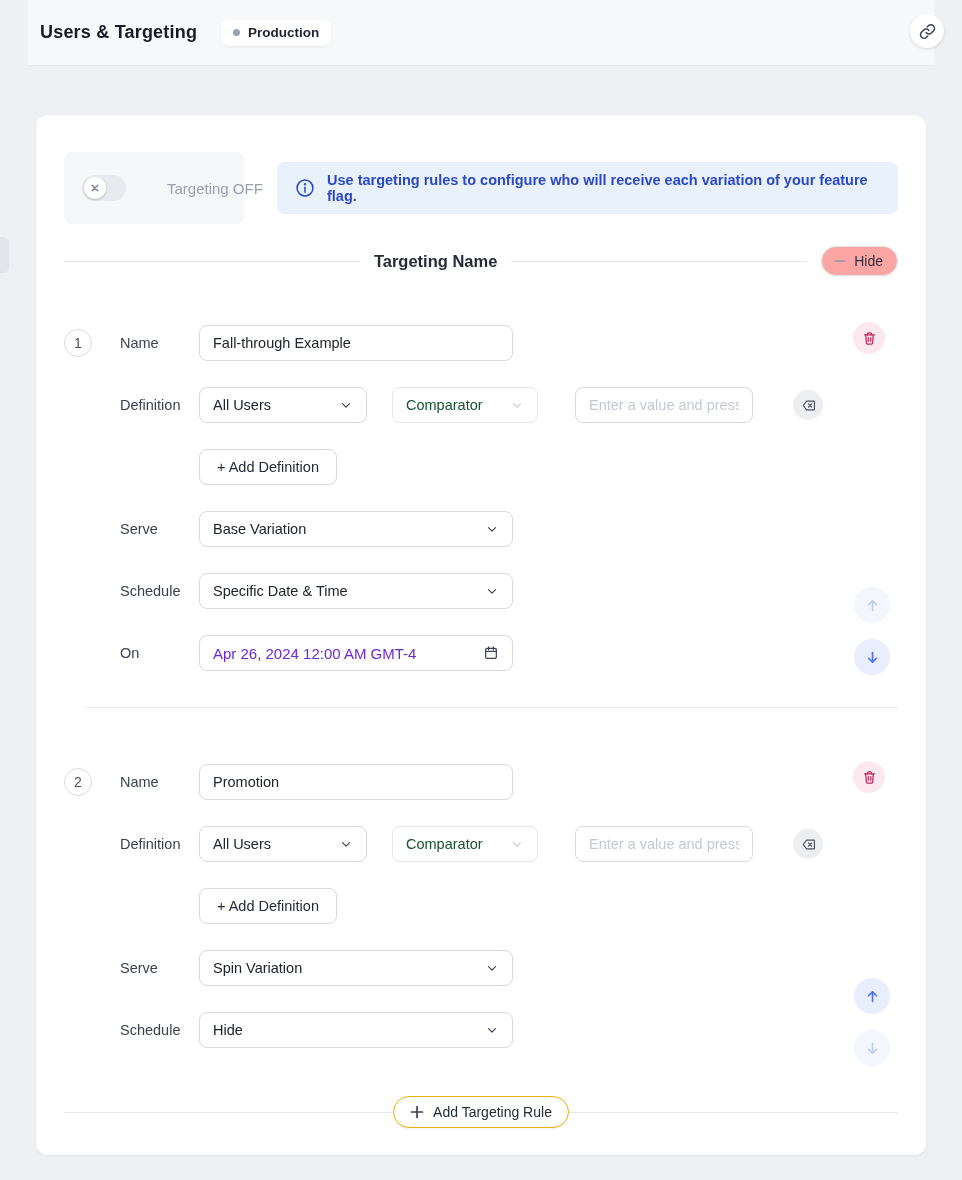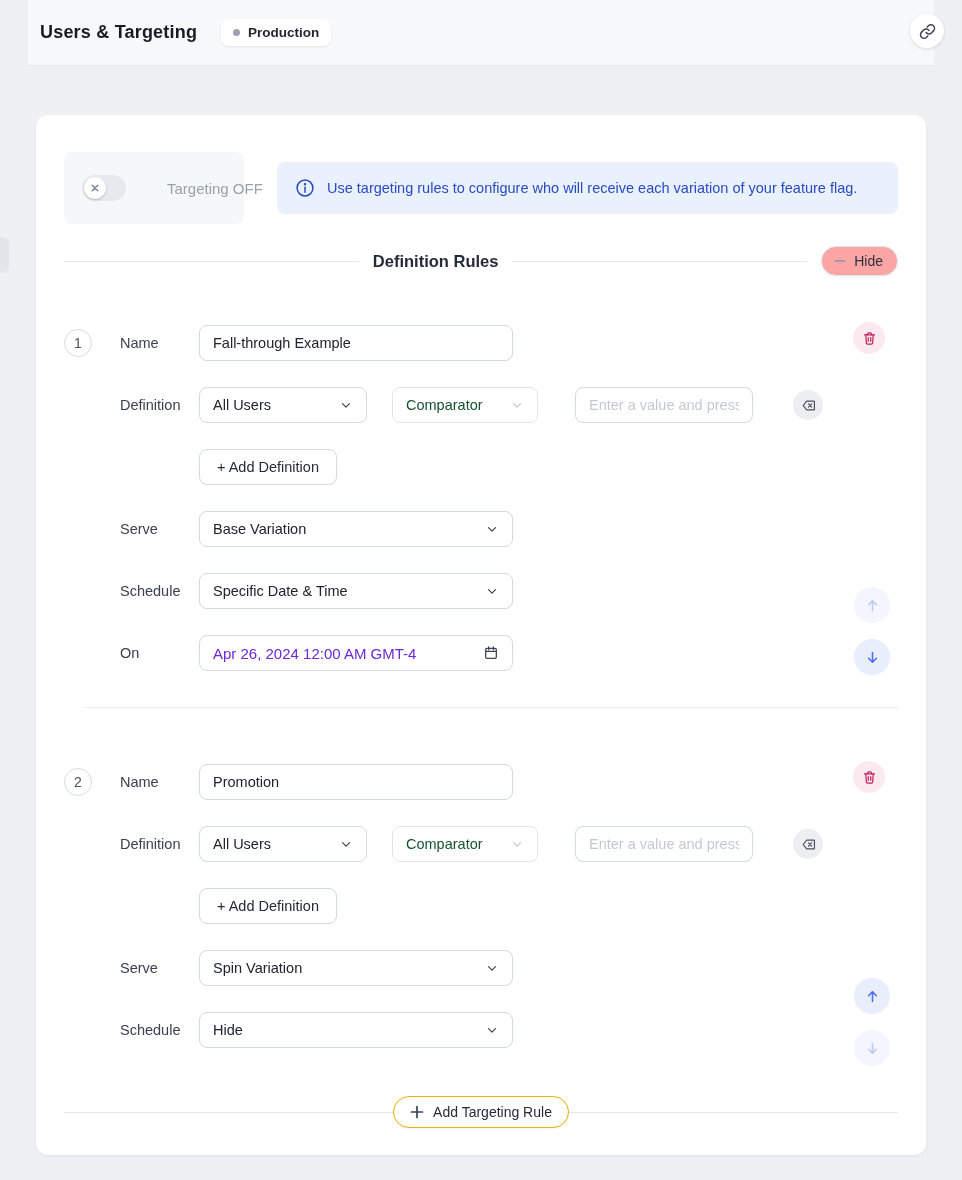--- a/index.html
+++ b/index.html
@@ -73,20 +73,21 @@
     background:#fff; box-shadow:0 1px 2px rgba(20,30,50,.25);
     display:flex; align-items:center; justify-content:center;
     color:#7d8694;
   }
   .toggle-label { font-size:15px; color:#99a1ae; font-weight:400; white-space:nowrap;margin-left:28px; }
   .banner {
     flex:1; margin-left:33px; height:52px;
     background:#e9f1fd; border-radius:8px;
     display:flex; align-items:center; padding:0 18px; gap:12px;
     color:#2b49c4;
+    font-weight:bold;
   }
   .banner-text { font-size:14.5px; color:#2b49c4; }
 
   
   .section-divider { display:flex; align-items:center; margin-top:22px; height:30px; }
   .section-divider .line { flex:1; height:1px; background:#e6e8ec; }
   .section-title { font-size:16.5px; font-weight:700; color:#252b37; padding:0 14px; }
   .hide-btn {
     margin-left:14px;
     height:30px; padding:0 14px 0 12px; border-radius:16px;
@@ -225,21 +226,21 @@
             <path d="M12 11v6"></path>
             <circle cx="12" cy="7.5" r="0.6" fill="currentColor"></circle>
           </svg>
       </span>
       <span class="banner-text">Use targeting rules to configure who will receive each variation of your feature flag.</span>
     </div>
   </div>
 
   <div class="section-divider">
     <div class="line"></div>
-    <div class="section-title">Definition Rules</div>
+    <div class="section-title">Targeting Name</div>
     <div class="line"></div>
     <button class="hide-btn">
       <span class="minus">
         <svg width="12" height="12" viewBox="0 0 12 12" fill="none" stroke="currentColor" stroke-width="1.7" stroke-linecap="round">
             <path d="M1.5 6h9"></path>
           </svg>
       </span>
       <span>Hide</span>
     </button>
   </div>

